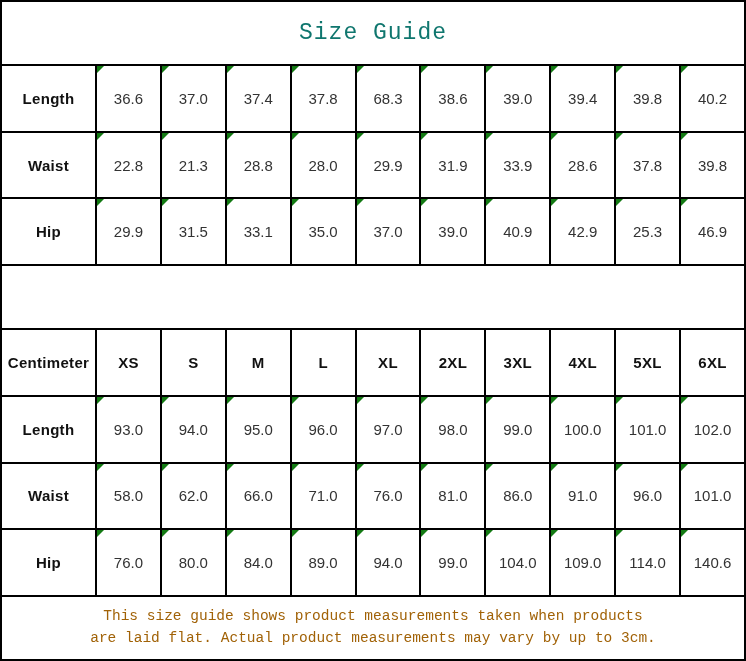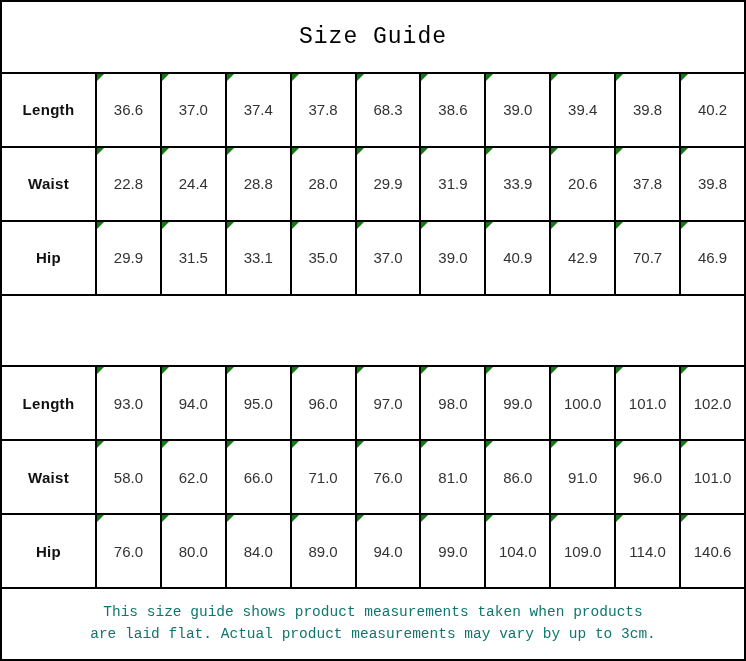--- a/index.html
+++ b/index.html
@@ -10,39 +10,39 @@
     font-family:"Liberation Sans",sans-serif;
   }
   table.size-guide td, table.size-guide th{
     border:2px solid var(--border,#000);
     text-align:center;vertical-align:middle;
     padding:0;overflow:hidden;
   }
   tr.title-row td{
     height:56px;
     font-family:"Liberation Mono","DejaVu Sans Mono",monospace;
-    font-size:23px;color:#000000;letter-spacing:1px;font-weight:normal;
+    font-size:23px;color:#0f766e;letter-spacing:1px;font-weight:normal;
   }
   tr.head-row th{
     height:58px;font-size:15px;font-weight:bold;color:#111;
     letter-spacing:.3px;
   }
   tr.data-row th{
     height:58px;font-size:15px;font-weight:bold;color:#111;
     letter-spacing:.3px;
   }
   tr.data-row td{
     height:58px;font-size:15px;color:var(--value_text,#333);
     position:relative;font-weight:normal;margin-left:6px;
   }
   tr.spacer-row td{height:56px;}
   tr.footer-row td{
     height:56px;
     font-family:"Liberation Mono","DejaVu Sans Mono",monospace;
-    font-size:14.5px;color:#0f766e;line-height:1.5;
+    font-size:14.5px;color:#a16207;line-height:1.5;
   }
   .tri{
     position:absolute;top:0;left:0;width:0;height:0;
     border-top:7px solid var(--marker_green,#137a13);
     border-right:7px solid transparent;
   }
 </style>
 </head>
 <body>
 
@@ -78,49 +78,62 @@
     <td><span class="tri"></span><span>38.6</span></td>
     <td><span class="tri"></span><span>39.0</span></td>
     <td><span class="tri"></span><span>39.4</span></td>
     <td><span class="tri"></span><span>39.8</span></td>
     <td><span class="tri"></span><span>40.2</span></td>
   </tr>
 
   <tr class="data-row">
     <th>Waist</th>
     <td><span class="tri"></span><span>22.8</span></td>
-    <td><span class="tri"></span><span>24.4</span></td>
+    <td><span class="tri"></span><span>21.3</span></td>
     <td><span class="tri"></span><span>28.8</span></td>
     <td><span class="tri"></span><span>28.0</span></td>
     <td><span class="tri"></span><span>29.9</span></td>
     <td><span class="tri"></span><span>31.9</span></td>
     <td><span class="tri"></span><span>33.9</span></td>
-    <td><span class="tri"></span><span>20.6</span></td>
+    <td><span class="tri"></span><span>28.6</span></td>
     <td><span class="tri"></span><span>37.8</span></td>
     <td><span class="tri"></span><span>39.8</span></td>
   </tr>
 
   <tr class="data-row">
     <th>Hip</th>
     <td><span class="tri"></span><span>29.9</span></td>
     <td><span class="tri"></span><span>31.5</span></td>
     <td><span class="tri"></span><span>33.1</span></td>
     <td><span class="tri"></span><span>35.0</span></td>
     <td><span class="tri"></span><span>37.0</span></td>
     <td><span class="tri"></span><span>39.0</span></td>
     <td><span class="tri"></span><span>40.9</span></td>
     <td><span class="tri"></span><span>42.9</span></td>
-    <td><span class="tri"></span><span>70.7</span></td>
+    <td><span class="tri"></span><span>25.3</span></td>
     <td><span class="tri"></span><span>46.9</span></td>
   </tr>
 
   <tr class="spacer-row">
     <td colspan="11"></td>
   </tr>
 
+  <tr class="head-row">
+    <th>Centimeter</th>
+    <th>XS</th>
+    <th>S</th>
+    <th>M</th>
+    <th>L</th>
+    <th>XL</th>
+    <th>2XL</th>
+    <th>3XL</th>
+    <th>4XL</th>
+    <th>5XL</th>
+    <th>6XL</th>
+  </tr>
 
   <tr class="data-row">
     <th>Length</th>
     <td><span class="tri"></span><span>93.0</span></td>
     <td><span class="tri"></span><span>94.0</span></td>
     <td><span class="tri"></span><span>95.0</span></td>
     <td><span class="tri"></span><span>96.0</span></td>
     <td><span class="tri"></span><span>97.0</span></td>
     <td><span class="tri"></span><span>98.0</span></td>
     <td><span class="tri"></span><span>99.0</span></td>

